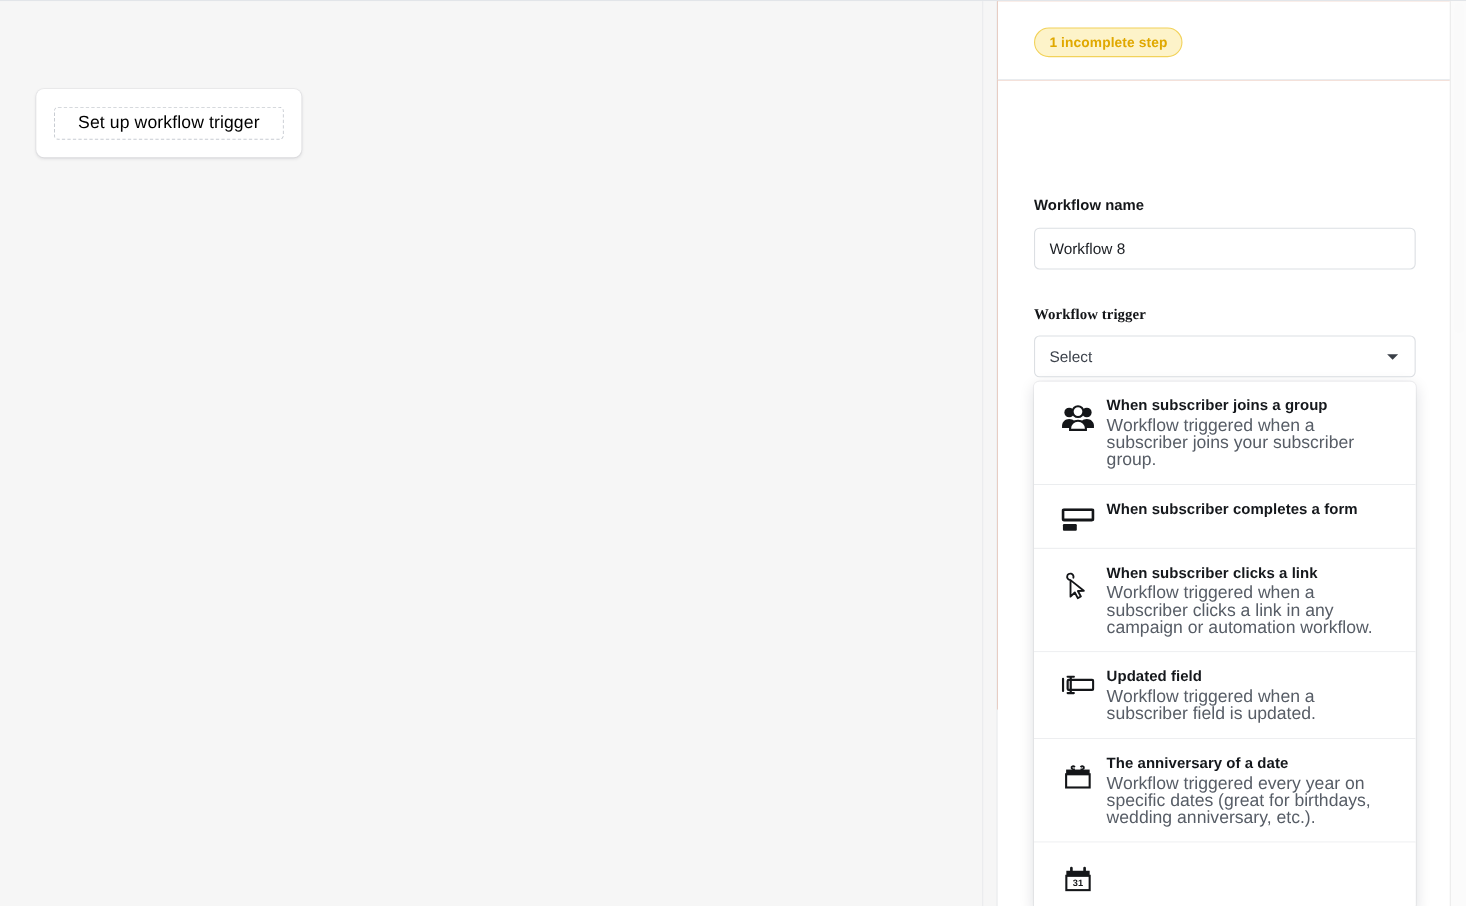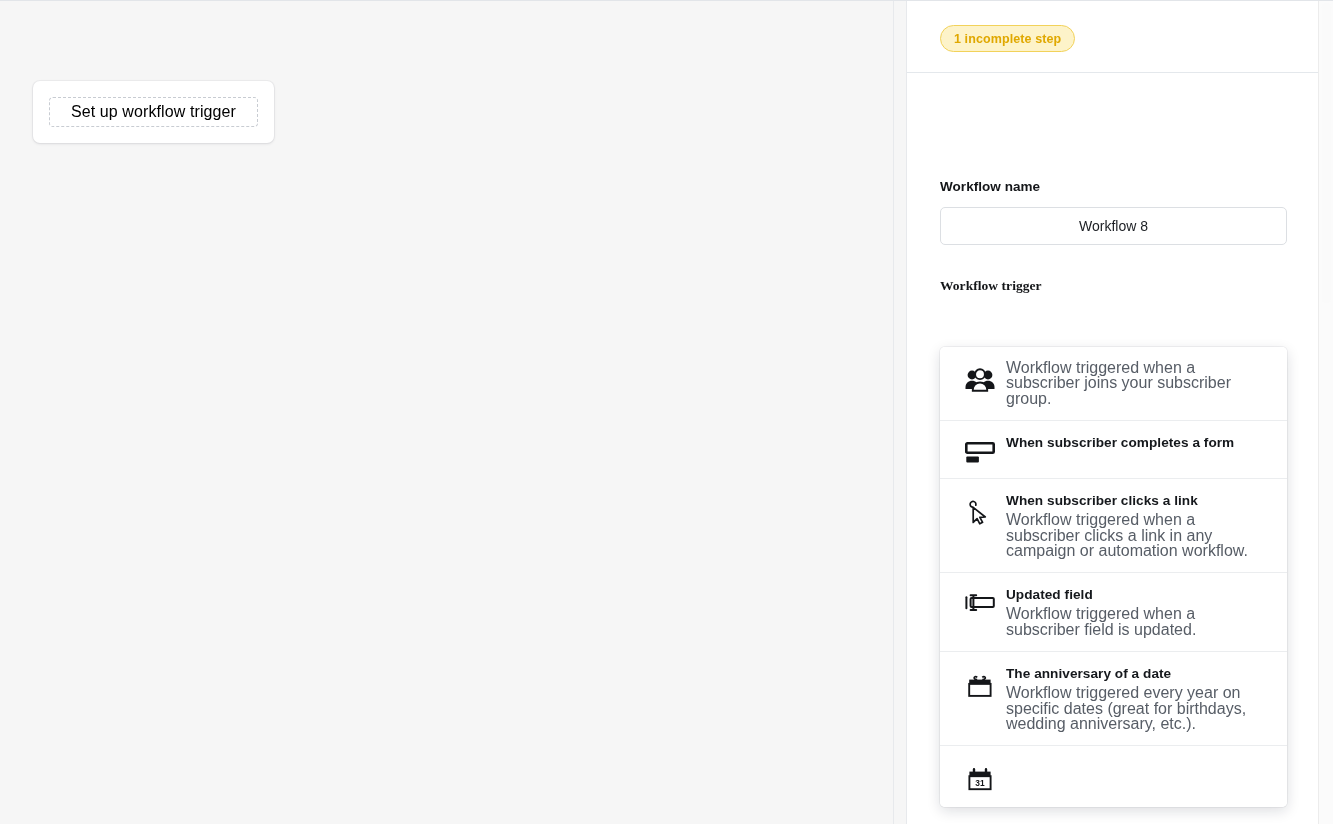--- a/index.html
+++ b/index.html
@@ -133,21 +133,20 @@
   .control {
     position: absolute;
     left: 33px;
     width: 347px;
     height: 38px;
     background: #ffffff;
     border: 1px solid #dcdfe3;
     border-radius: 5px;
     display: flex;
     align-items: center;
-    text-align: center;
   }
   #workflow-name-input {
     top: 134px;
     padding: 0 13px;
     font-family: "Liberation Sans", sans-serif;
     font-size: 14px;
     color: #1b1e23;
     outline: none;
   }
 
@@ -258,35 +257,40 @@
     </div>
 
     <div id="panel-body">
 
       <div class="field-label" id="label-workflow-name">Workflow name</div>
 
       <input class="control" id="workflow-name-input" type="text" value="Workflow 8" style="">
 
       <div class="field-label" id="label-workflow-trigger">Workflow trigger</div>
 
+      <div class="control" id="workflow-trigger-select">
+        <span id="trigger-select-value">Select</span>
+        <span id="trigger-caret"></span>
+      </div>
 
       <div id="trigger-dropdown">
 
         <div class="dd-option">
           <div class="dd-icon">
             <svg width="30" height="24" viewBox="0 0 30 24" fill="none">
               <circle cx="7" cy="7" r="4.4" fill="#141619"></circle>
               <path d="M0.5 19c0-3.6 2.9-6.2 6.5-6.2S13.5 15.4 13.5 19v2H0.5z" fill="#141619"></path>
               <circle cx="23" cy="7" r="4.4" fill="#141619"></circle>
               <path d="M16.5 19c0-3.6 2.9-6.2 6.5-6.2S29.5 15.4 29.5 19v2H16.5z" fill="#141619"></path>
               <circle cx="15" cy="6.2" r="4.9" fill="#ffffff" stroke="#141619" stroke-width="1.9"></circle>
               <path d="M7.8 21.5c0-4 3.2-7 7.2-7s7.2 3 7.2 7v1.3H7.8z" fill="#ffffff" stroke="#141619" stroke-width="1.9"></path>
             </svg>
           </div>
           <div class="dd-text">
+            <div class="dd-title">When subscriber joins a group</div>
             <div class="dd-desc">Workflow triggered when a subscriber joins your subscriber group.</div>
           </div>
         </div>
 
         <div class="dd-option">
           <div class="dd-icon">
             <svg width="30" height="22" viewBox="0 0 30 22" fill="none">
               <rect x="1.3" y="1.3" width="27.4" height="9.4" rx="1" fill="#ffffff" stroke="#141619" stroke-width="2.6"></rect>
               <rect x="1.3" y="14.4" width="12.6" height="6.2" rx="1" fill="#141619"></rect>
             </svg>

